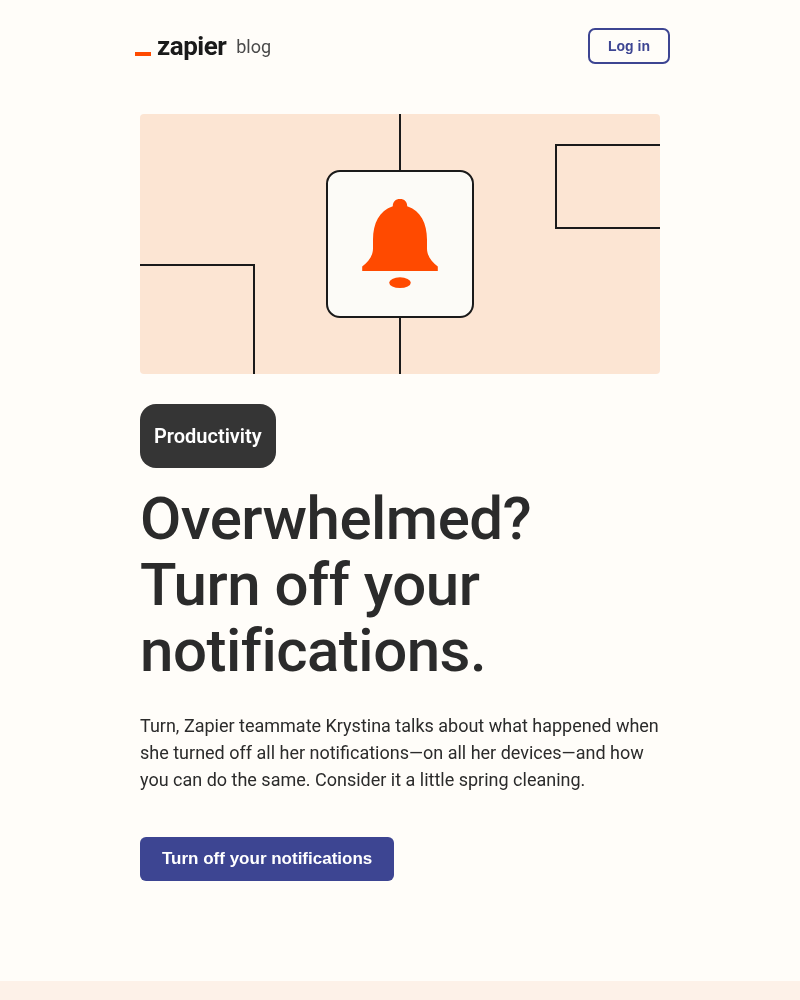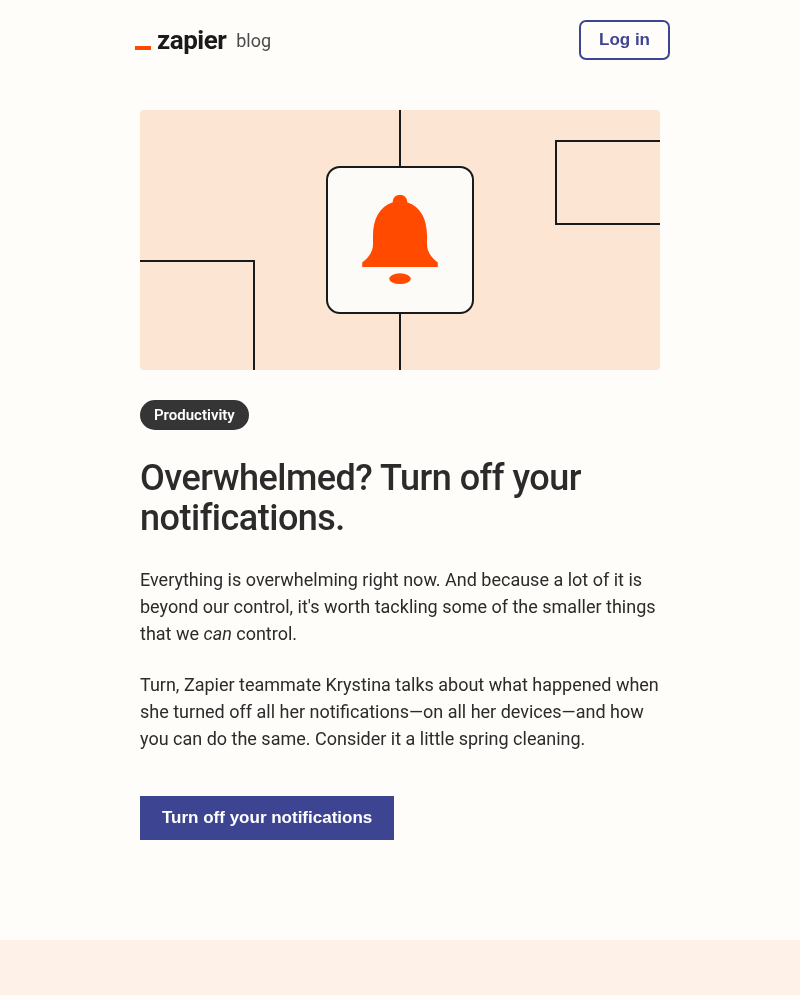--- a/index.html
+++ b/index.html
@@ -10,21 +10,21 @@
     body {
       font-family: -apple-system, BlinkMacSystemFont, 'Segoe UI', Roboto, Helvetica, Arial, sans-serif;
       background: #fffdf9;
       width: 800px;
       color: #2b2b2b;
     }
     .header {
       display: flex;
       justify-content: space-between;
       align-items: center;
-      padding: 20px 130px 20px 135px;
+      padding: 28px 130px 20px 135px;
       gap: 45px;
     }
     .logo-wrap {
       display: flex;
       align-items: center;
       gap: 4px;
     }
     .logo-underscore {
       width: 16px;
       height: 4px;
@@ -44,21 +44,21 @@
     .logo-blog {
       font-size: 18px;
       font-weight: 400;
       color: #4a4a4a;
       margin-left: 6px;
     }
     .login-btn {
       border: 2px solid #3d4592;
       background: transparent;
       color: #3d4592;
-      font-size: 17px;
+      font-size: 14px;
       font-weight: 600;
       padding: 8px 18px;
       border-radius: 7px;
       cursor: pointer;
       margin-left: 23px;
     }
     .content {
       padding: 30px 140px 50px 140px;
     }
     .hero-image {
@@ -112,53 +112,52 @@
       justify-content: center;
     }
     .bell-svg {
       width: 90px;
       height: 100px;
     }
     .category-badge {
       display: inline-block;
       background: #353535;
       color: #fff;
-      font-size: 15px;
+      font-size: 20px;
       font-weight: 600;
-      padding: 6px 14px;
+      padding: 20px 14px;
       border-radius: 16px;
       margin-bottom: 18px;
     }
     .article-title {
-      font-size: 36px;
+      font-size: 60px;
       font-weight: 500;
       line-height: 1.1;
       color: #2b2b2b;
       margin-bottom: 28px;
       letter-spacing: -0.5px;
-      margin-top: 11px;
     }
     .article-para {
       font-size: 18px;
       line-height: 1.5;
       color: #2b2b2b;
       margin-bottom: 24px;
     }
     .article-para em {
       font-style: italic;
     }
     .cta-btn {
       display: inline-block;
       background: #3d4592;
       color: #fff;
       font-size: 17px;
       font-weight: 600;
       padding: 12px 22px;
       border: none;
-      border-radius: 0;
+      border-radius: 6px;
       cursor: pointer;
       margin-top: 20px;
     }
     .recommended-section {
       background: #fdf1e8;
       padding: 55px 140px 0 140px;
       margin-top: 50px;
     }
   </style>
 </head>
@@ -184,23 +183,20 @@
         <path d="M50 5 C55 5 58 8 58 13 C73 18 80 32 80 50 L80 60 C80 68 85 75 92 80 L92 85 L8 85 L8 80 C15 75 20 68 20 60 L20 50 C20 32 27 18 42 13 C42 8 45 5 50 5 Z" fill="#ff4a00"></path>
         <ellipse cx="50" cy="98" rx="12" ry="6" fill="#ff4a00"></ellipse>
       </svg>
     </div>
   </div>
 
   <span class="category-badge">Productivity</span>
 
   <h1 class="article-title">Overwhelmed? Turn off your notifications.</h1>
 
-  <p class="article-para">
-    <span>Everything is overwhelming right now. And because a lot of it is beyond our control, it's worth tackling some of the smaller things that we </span><em>can</em><span> control.</span>
-  </p>
 
   <p class="article-para">Turn, Zapier teammate Krystina talks about what happened when she turned off all her notifications—on all her devices—and how you can do the same. Consider it a little spring cleaning.</p>
 
   <button class="cta-btn">Turn off your notifications</button>
 
 </div>
 
 <div class="recommended-section">
   
 </div>

